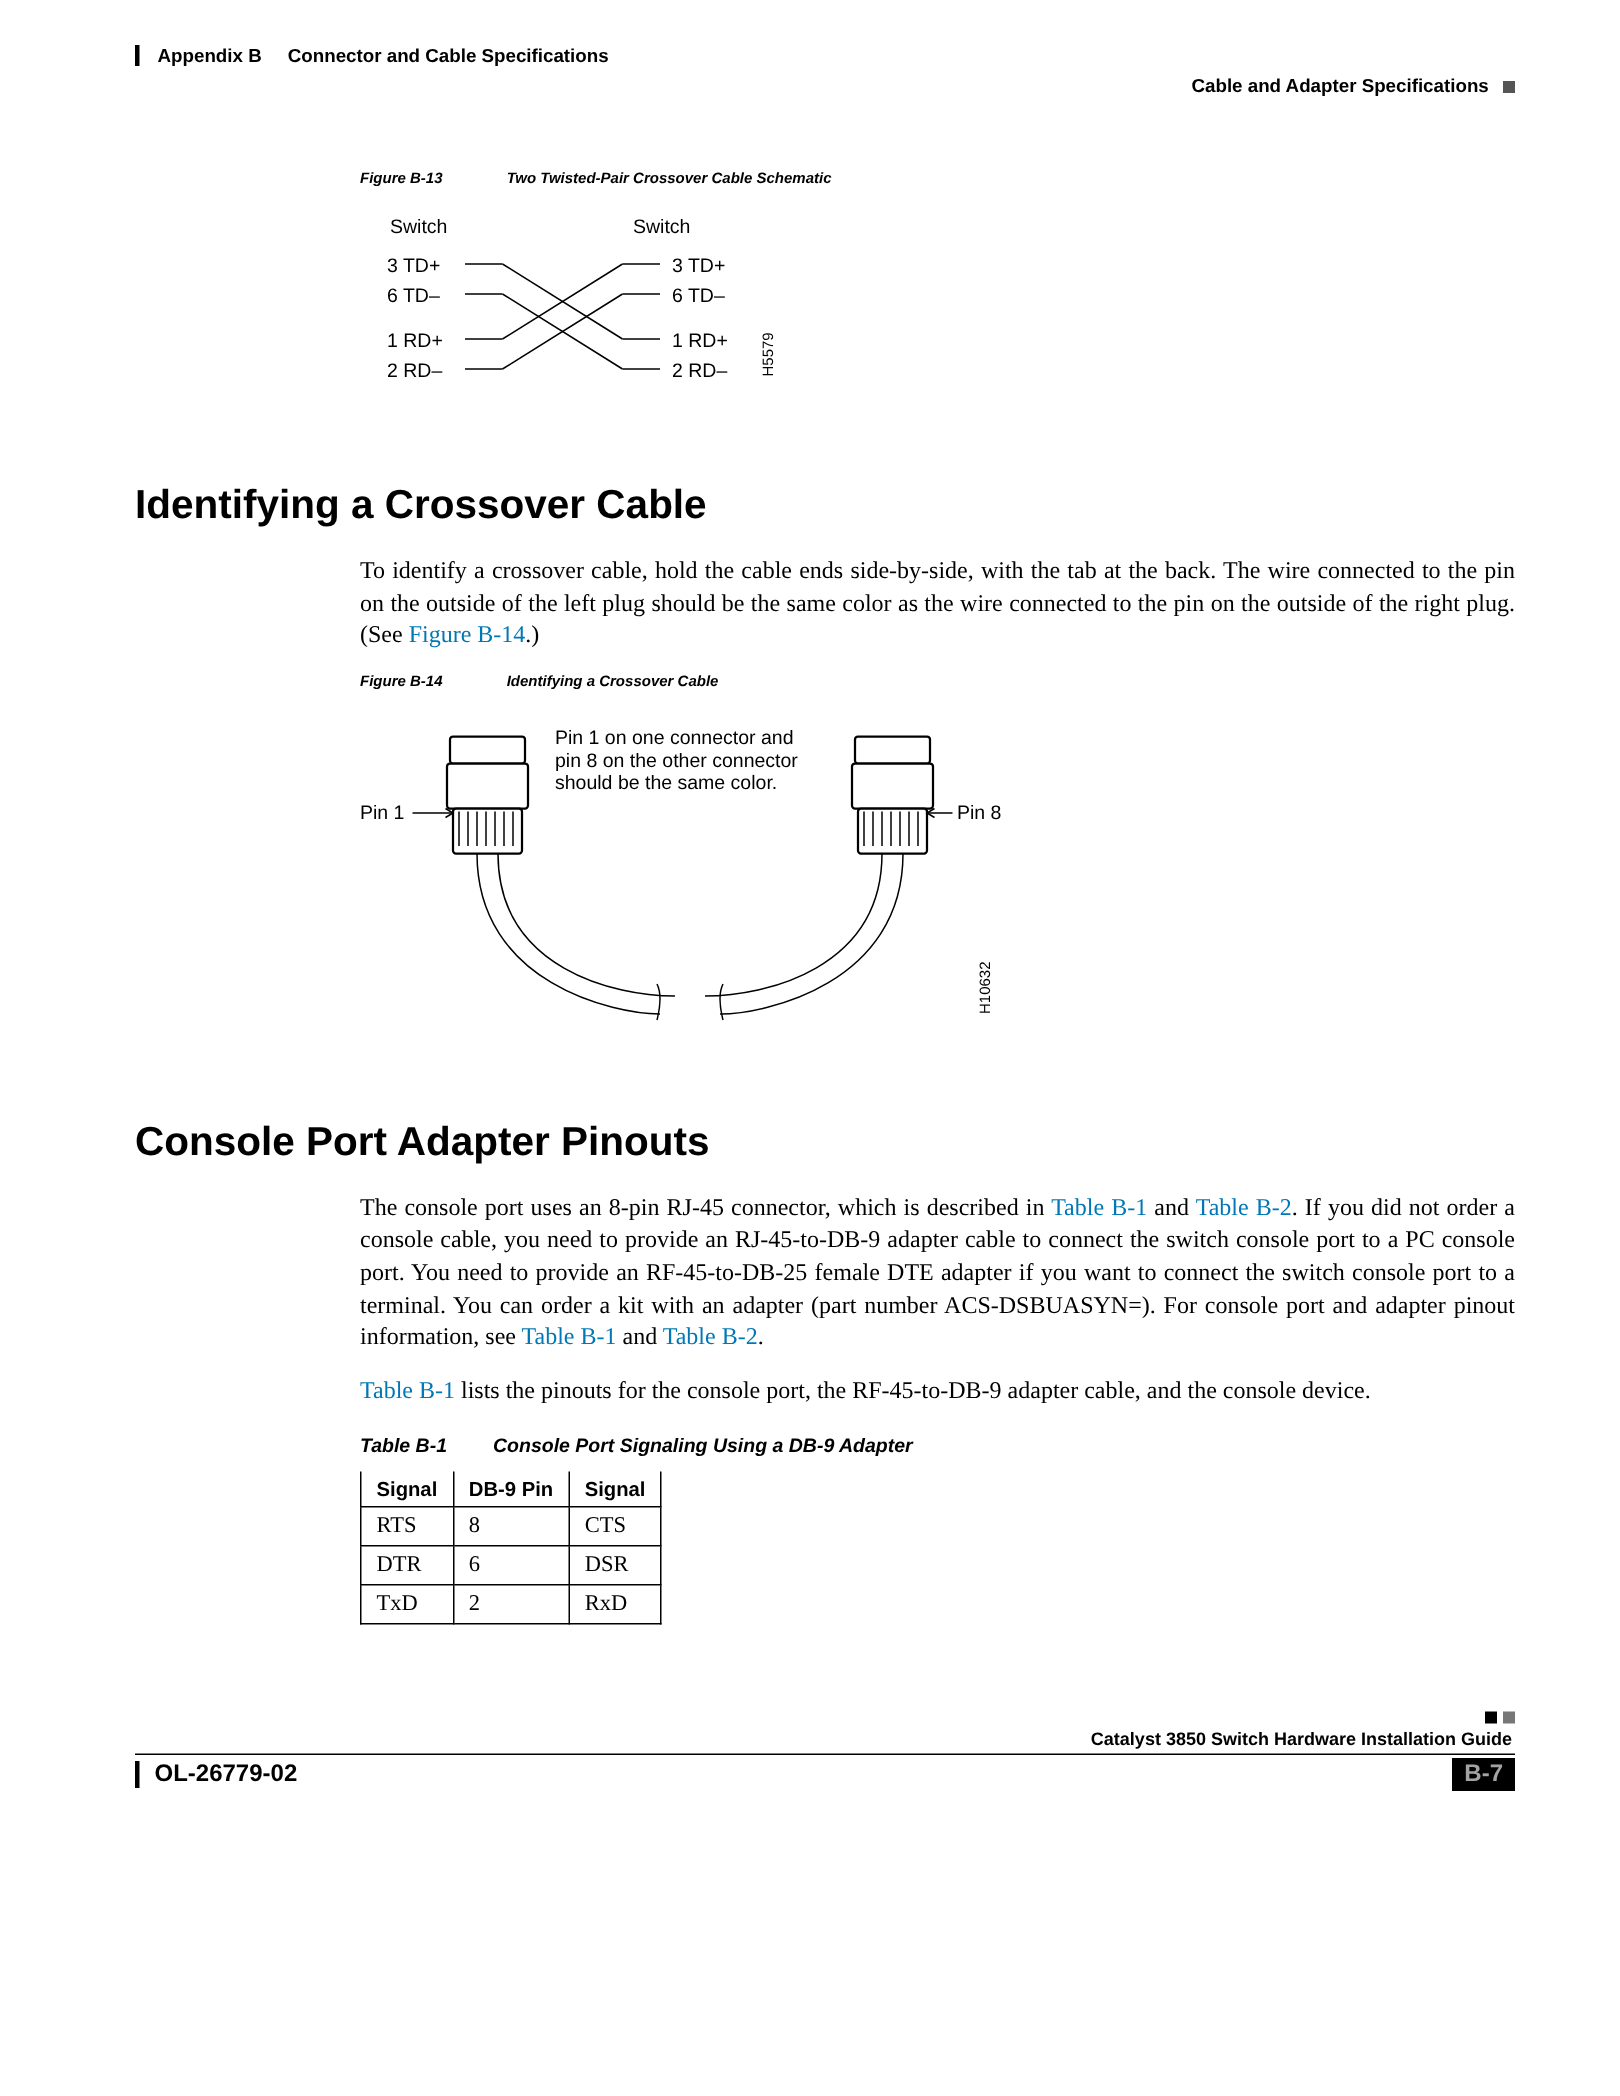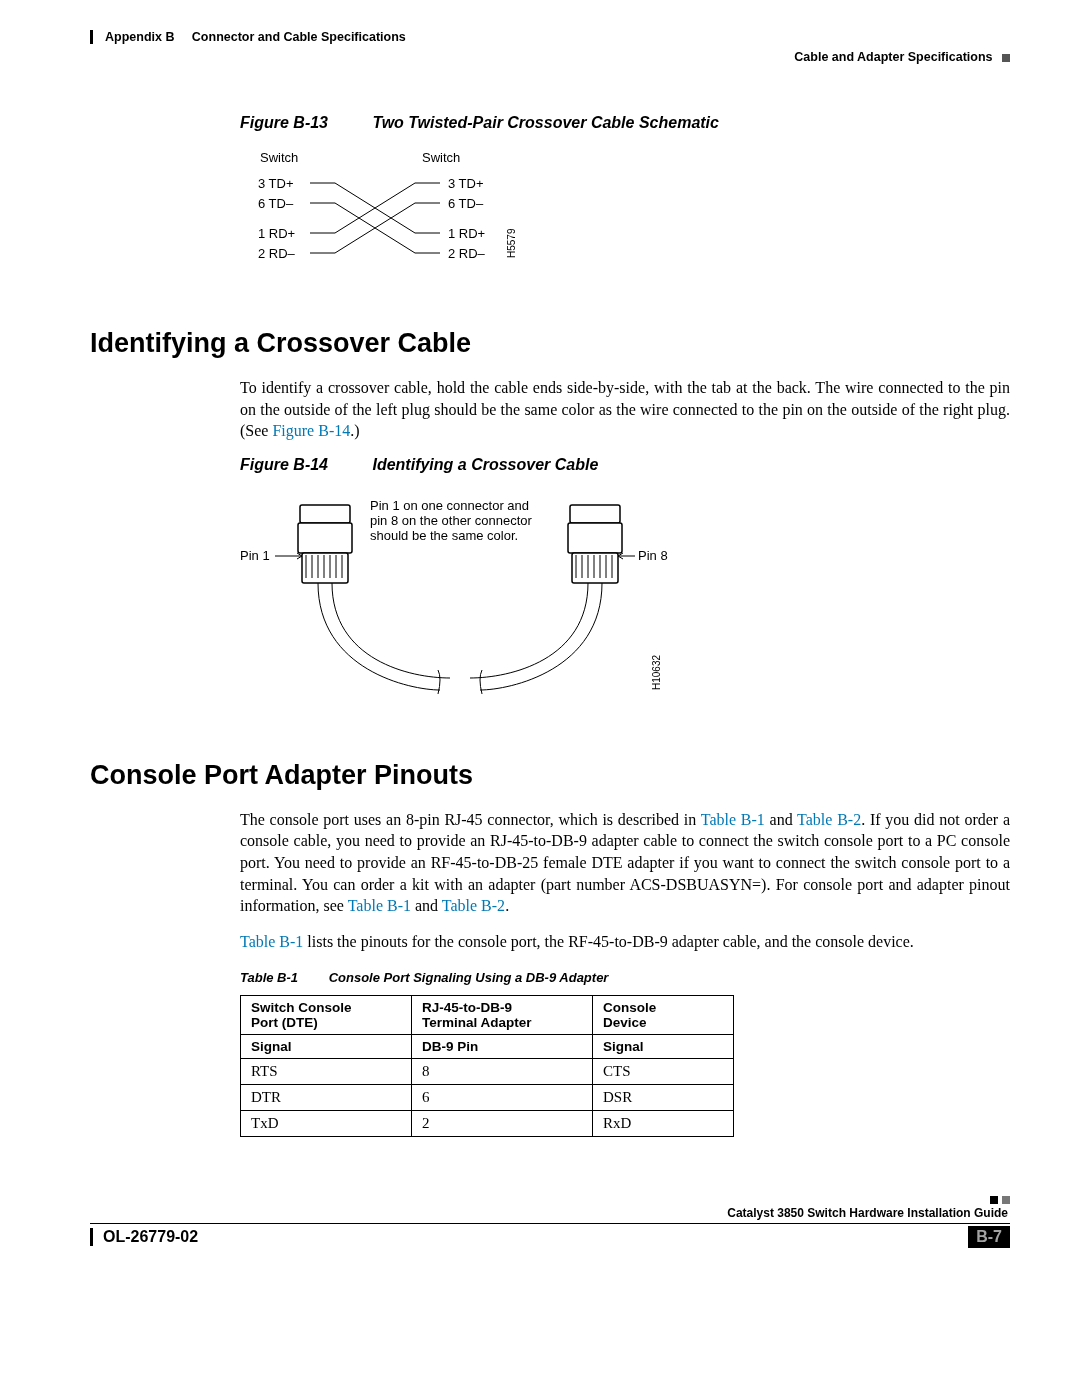--- a/index.html
+++ b/index.html
@@ -27,21 +27,21 @@
     text-align: right;
     font-family: Arial, Helvetica, sans-serif;
     font-weight: bold;
     font-size: 12.5px;
     margin-bottom: 50px;
   }
   .subheader-row .sq { display: inline-block; width: 8px; height: 8px; background: #555; margin-left: 6px; vertical-align: middle; }
 
   .figure-caption {
     font-family: Arial, Helvetica, sans-serif;
-    font-size: 16px;
+    font-size: 10px;
     font-weight: bold;
     font-style: italic;
     margin: 0 0 16px 150px;
   }
   .figure-caption .ftitle { margin-left: 40px; }
 
   .fig-b13 {
     margin-left: 150px;
     margin-bottom: 40px;
   }
@@ -287,31 +287,20 @@
     <span class="xref">Table B-1</span><span> lists the pinouts for the console port, the RF-45-to-DB-9 adapter cable, and the console device.</span>
   </p>
 
   <div class="table-caption">
     <span>Table B-1</span>
     <span class="ttitle">Console Port Signaling Using a DB-9 Adapter</span>
   </div>
 
   <table class="pinout">
     <tbody>
-        <tr>
-      <th class="hdrA lsep colsep">
-        <span>Switch Console</span><br><span>Port (DTE)</span>
-      </th>
-      <th class="hdrB colsep">
-        <span>RJ-45-to-DB-9</span><br><span>Terminal Adapter</span>
-      </th>
-      <th class="hdrC colsep">
-        <span>Console</span><br><span>Device</span>
-      </th>
-    </tr>
     <tr class="sub">
       <th class="lsep colsep">Signal</th>
       <th class="colsep">DB-9 Pin</th>
       <th class="colsep">Signal</th>
     </tr>
     <tr>
       <td class="lsep colsep">RTS</td>
       <td class="colsep">8</td>
       <td class="colsep">CTS</td>
     </tr>

